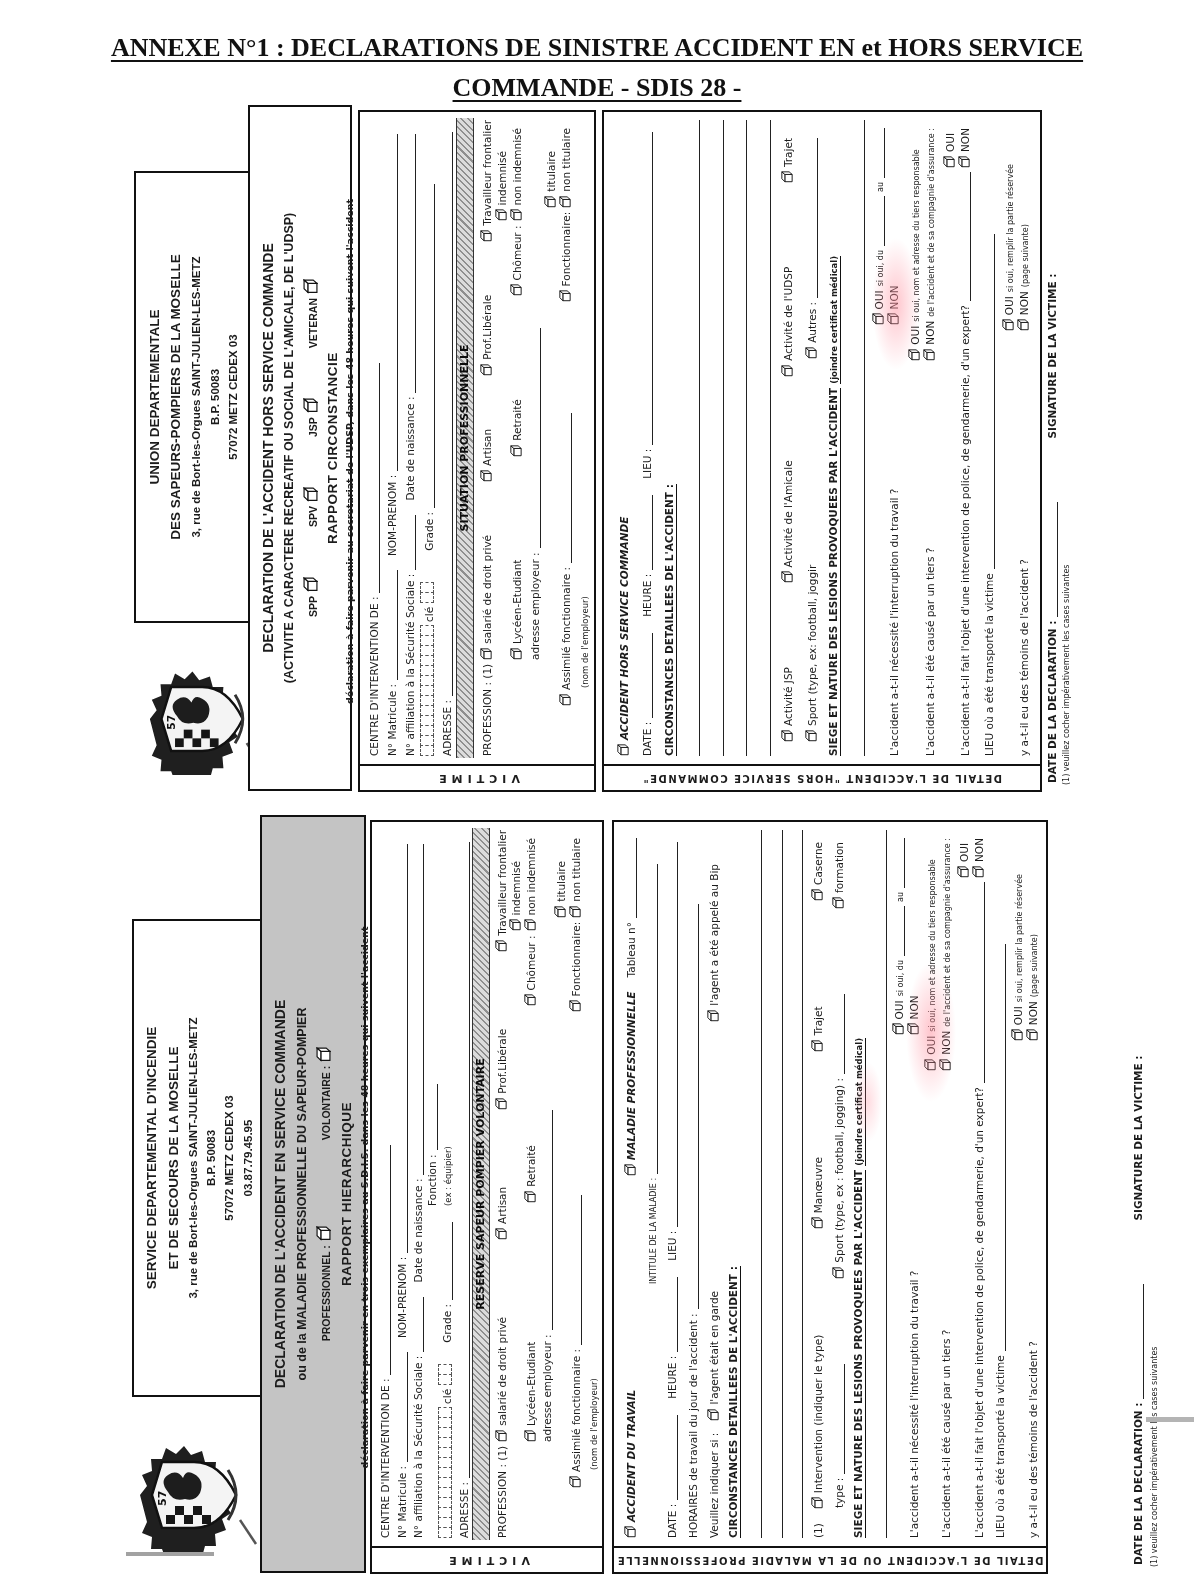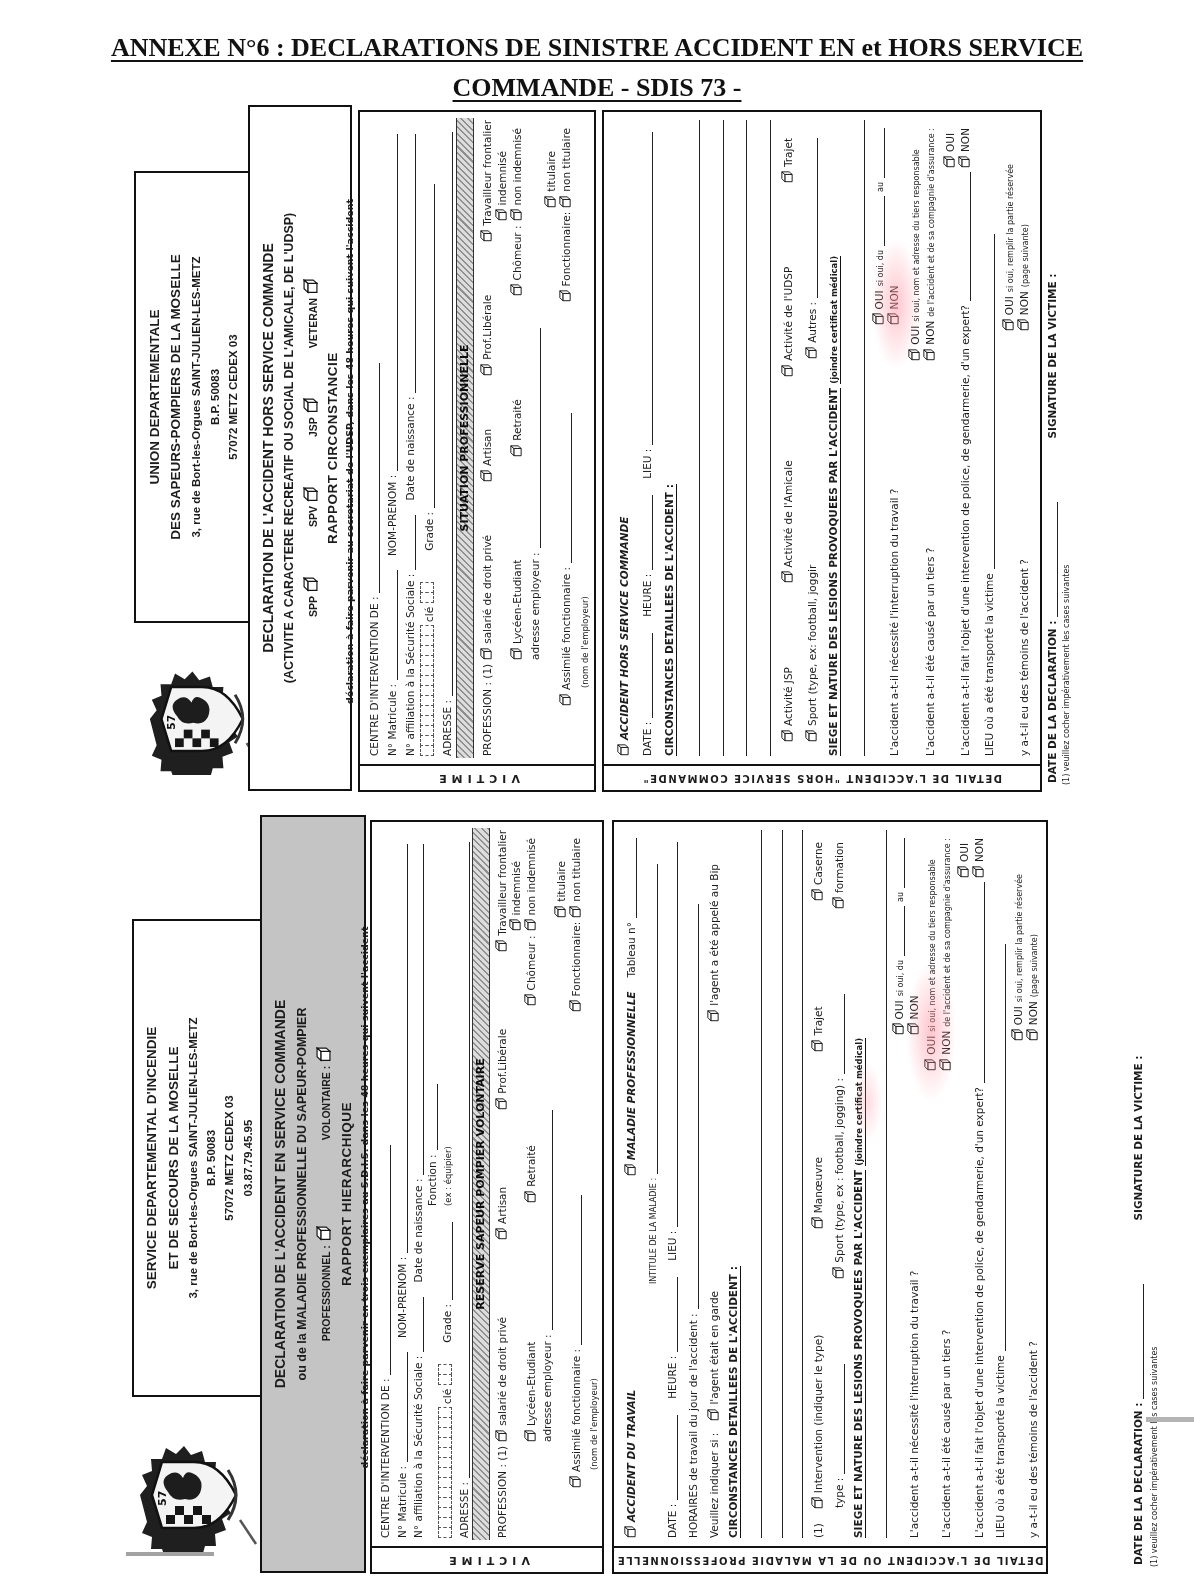--- a/index.html
+++ b/index.html
@@ -84,22 +84,22 @@
   .smudge{position:absolute;pointer-events:none;border-radius:50%;
           background:radial-gradient(closest-side,rgba(255,140,155,.50),rgba(255,140,155,0));}
   .artifact{position:absolute;background:#a2a2a2;}
 </style>
 </head>
 <body>
 
 <div class="page">
 
   <div class="page-title">
-    <div class="tl">ANNEXE N°6 : DECLARATIONS DE SINISTRE ACCIDENT EN et HORS SERVICE</div>
-    <div class="tl">COMMANDE - SDIS 73 -</div>
+    <div class="tl">ANNEXE N°1 : DECLARATIONS DE SINISTRE ACCIDENT EN et HORS SERVICE</div>
+    <div class="tl">COMMANDE - SDIS 28 -</div>
   </div>
 
   <div class="fwrap" id="fA">
     <div class="form">
       <div class="logo"><svg viewBox="0 0 110 124" width="100%" height="100%">
             <path d="M55 4 l9 7 11-5 4 10 12-1 0 11 11 4-6 10 8 8-9 7 4 11-11 3 0 11-12-1-4 11-11-4-6 9-9-7-9 7-6-9-11 4-4-11-12 1 0-11-11-3 4-11-9-7 8-8-6-10 11-4 0-11 12 1 4-10 11 5 z" fill="#1f1f1f"></path>
             <path d="M55 16 L88 26 L88 58 Q88 84 55 100 Q22 84 22 58 L22 26 Z" fill="#f4f4f4" stroke="#111" stroke-width="2.5"></path>
             <rect x="26" y="30" width="9" height="9" fill="#161616"></rect>
             <rect x="35" y="39" width="9" height="9" fill="#161616"></rect>
             <rect x="26" y="48" width="9" height="9" fill="#161616"></rect>

